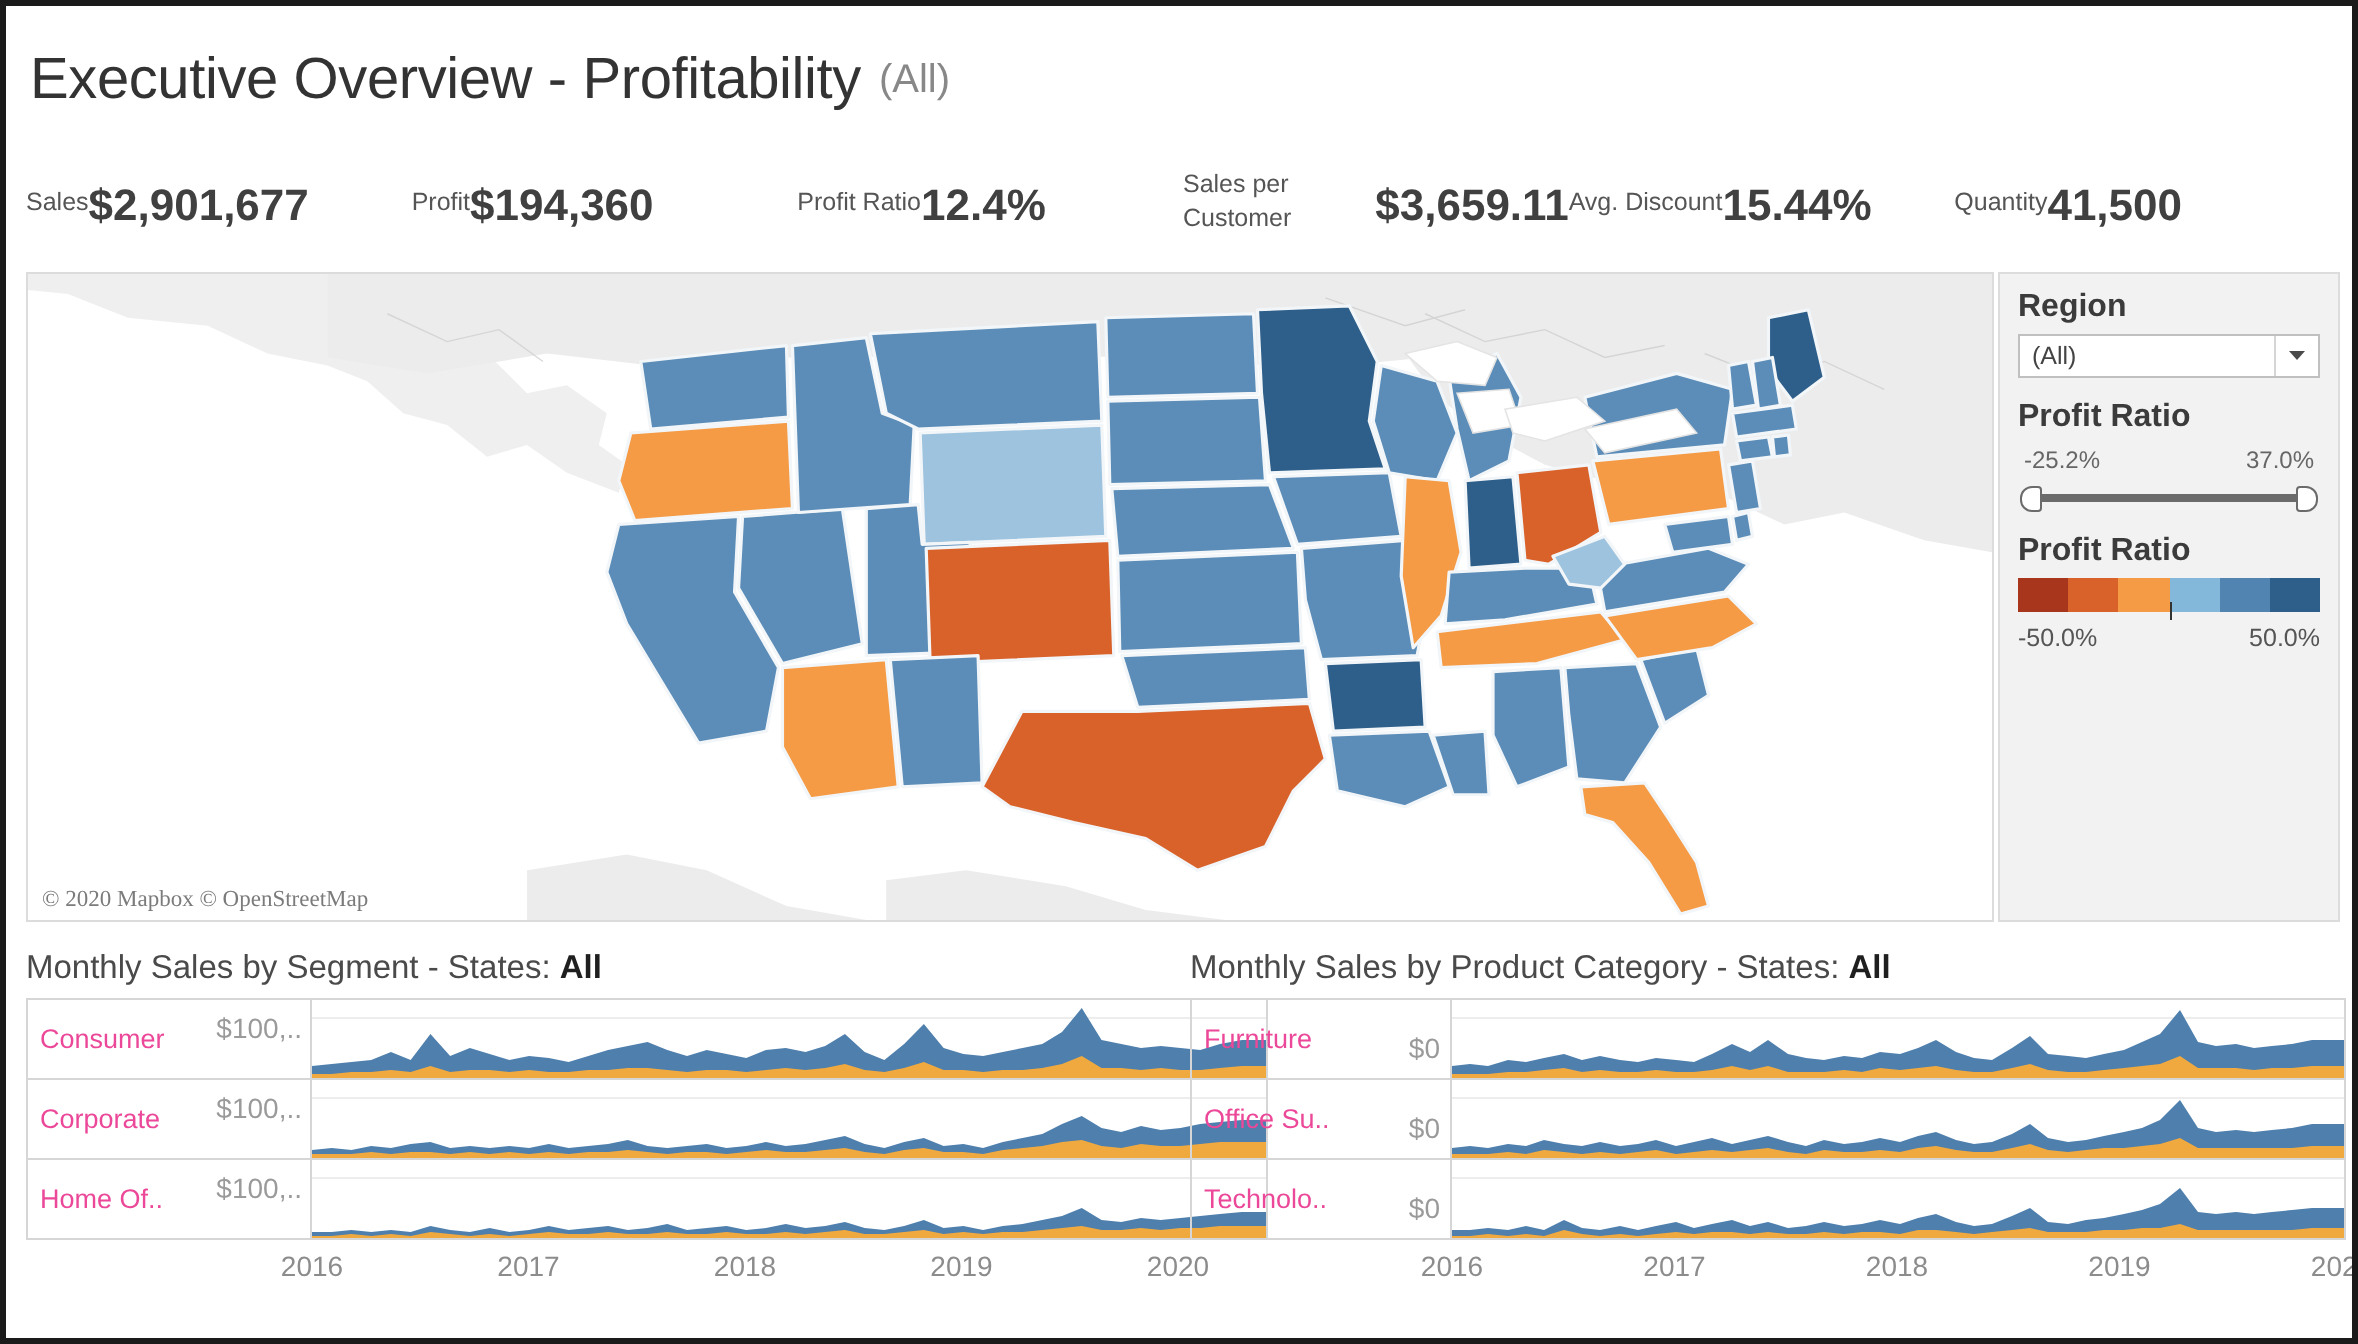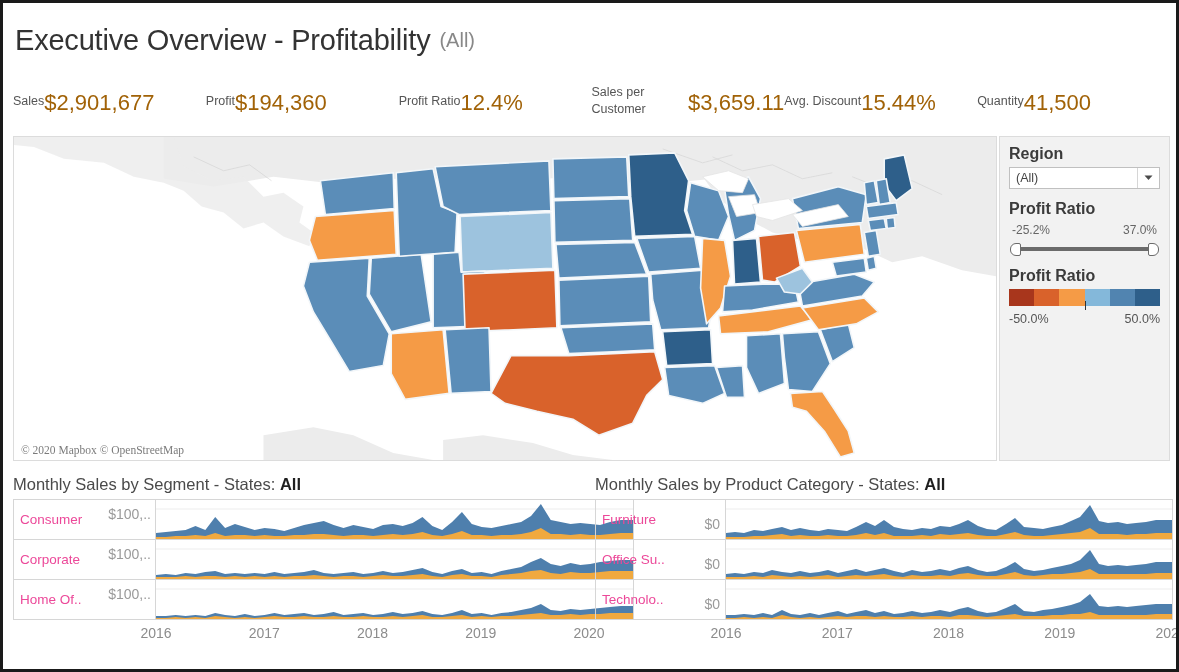--- a/index.html
+++ b/index.html
@@ -64,22 +64,22 @@
     justify-content: flex-start;
   }
   .kpi-label {
     font-size: 12.5px;
     color: #555555;
     font-weight: 400;
     line-height: 17px;
   }
   .kpi-value {
     font-size: 22px;
-    color: #a16207;
-    font-weight: 400;
+    color: #404040;
+    font-weight: 700;
     line-height: 31px;
     margin-top: 2px;
   }
 
   
   .map-panel {
     position: absolute;
     left: 10px;
     top: 133px;
     width: 984px;

